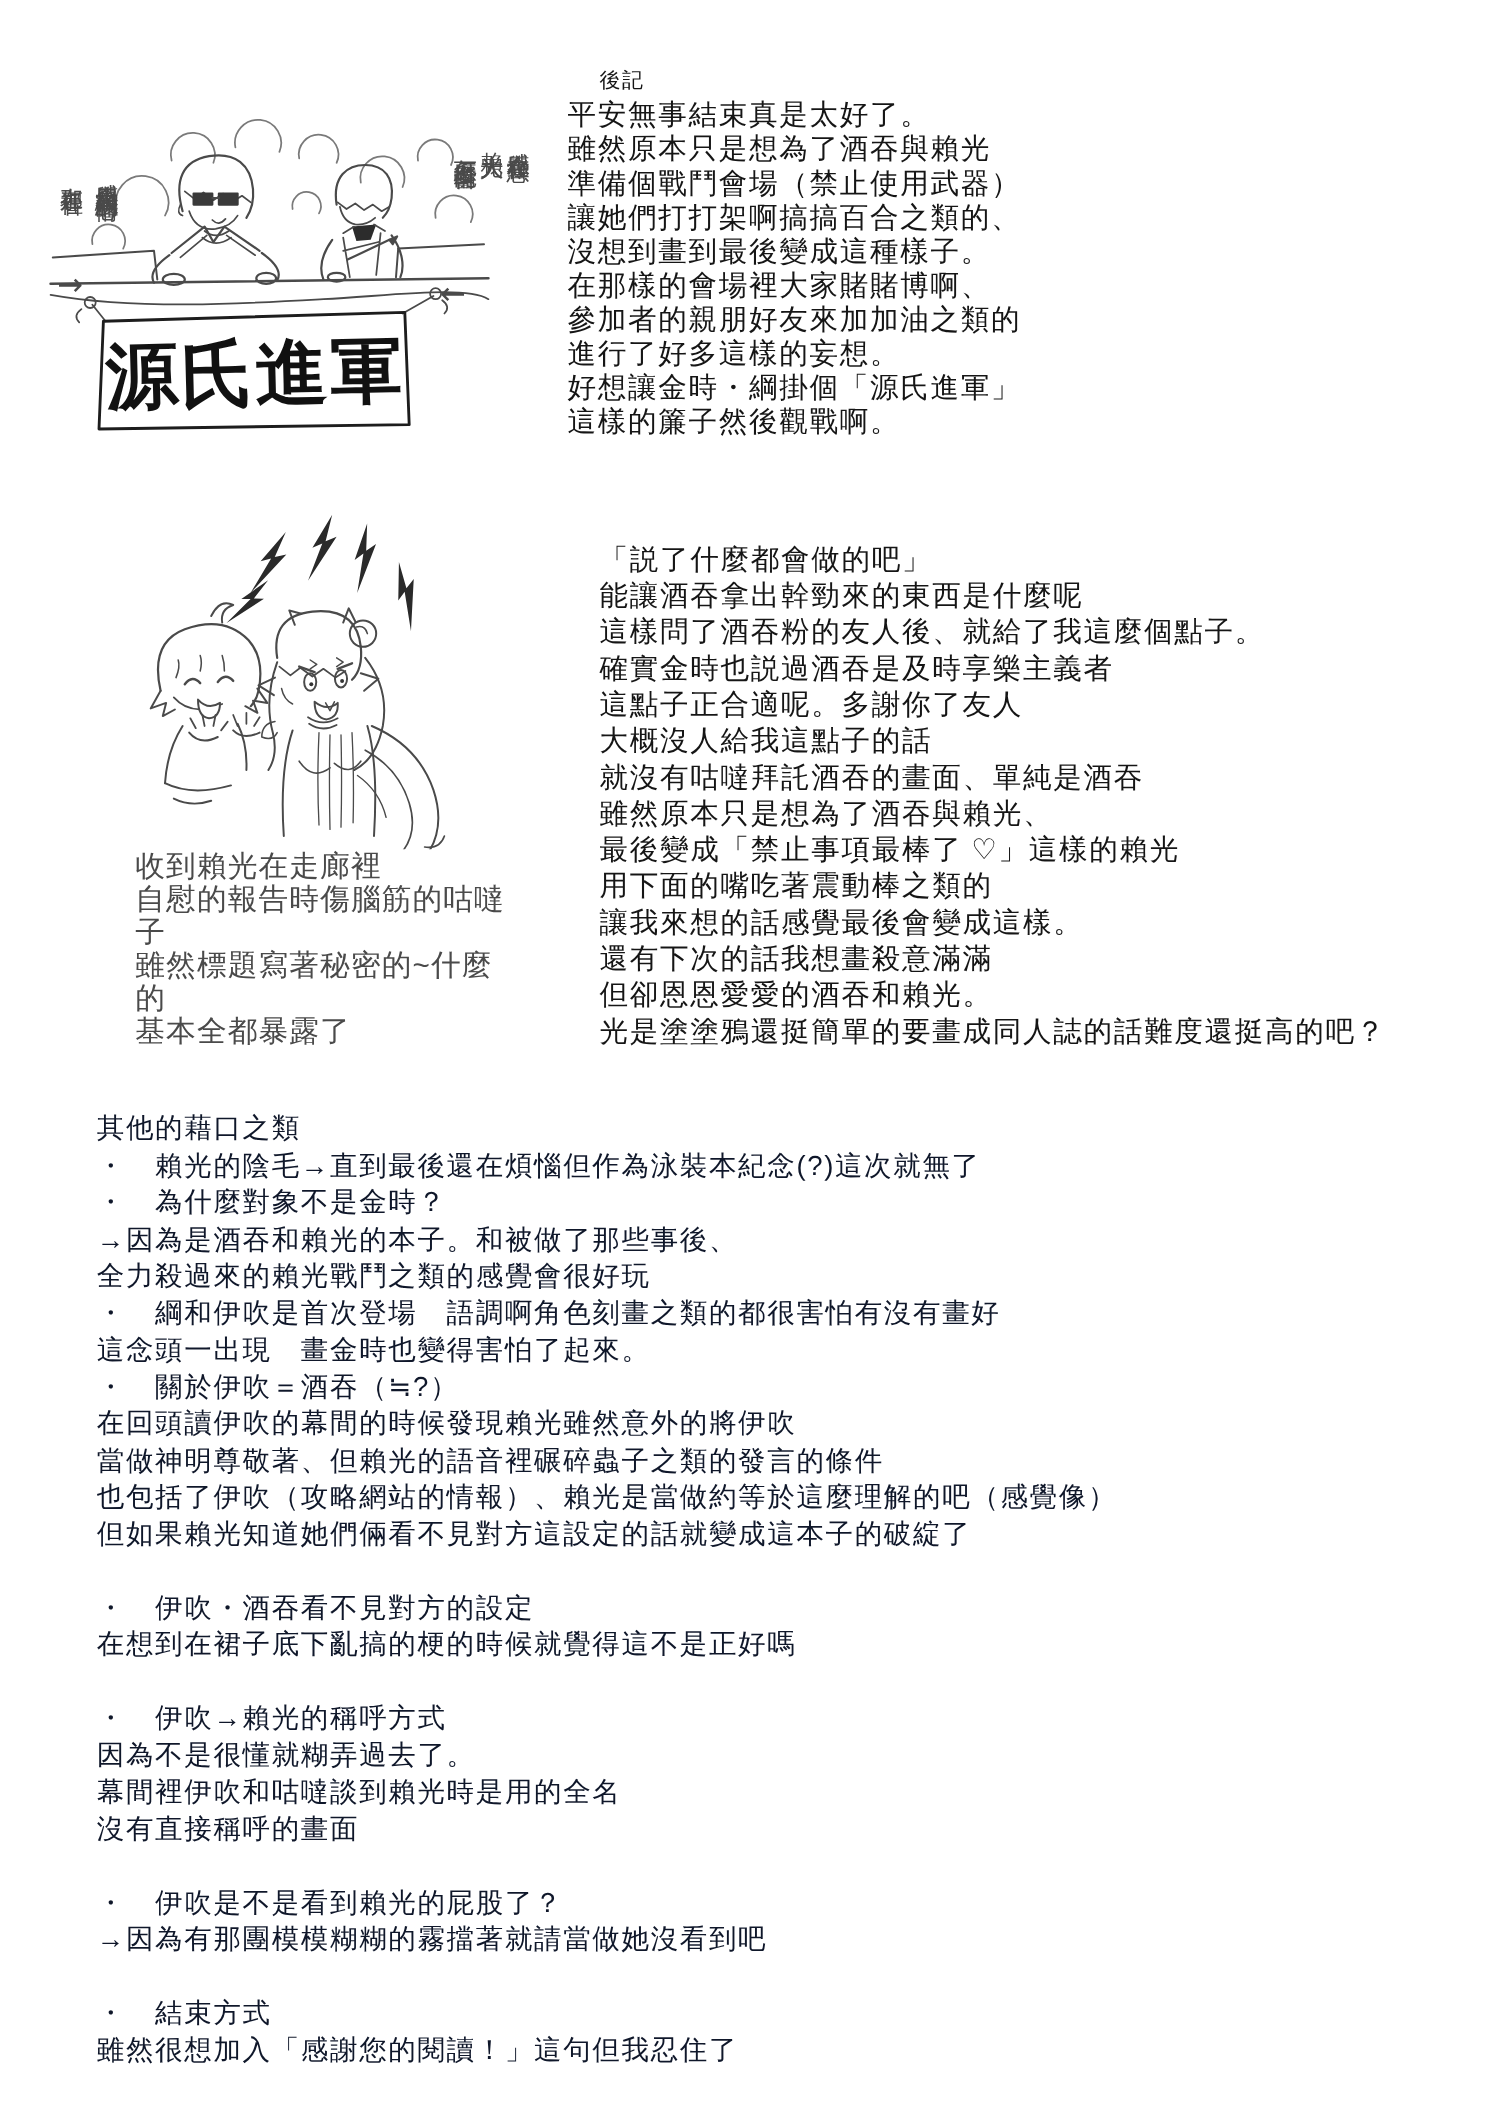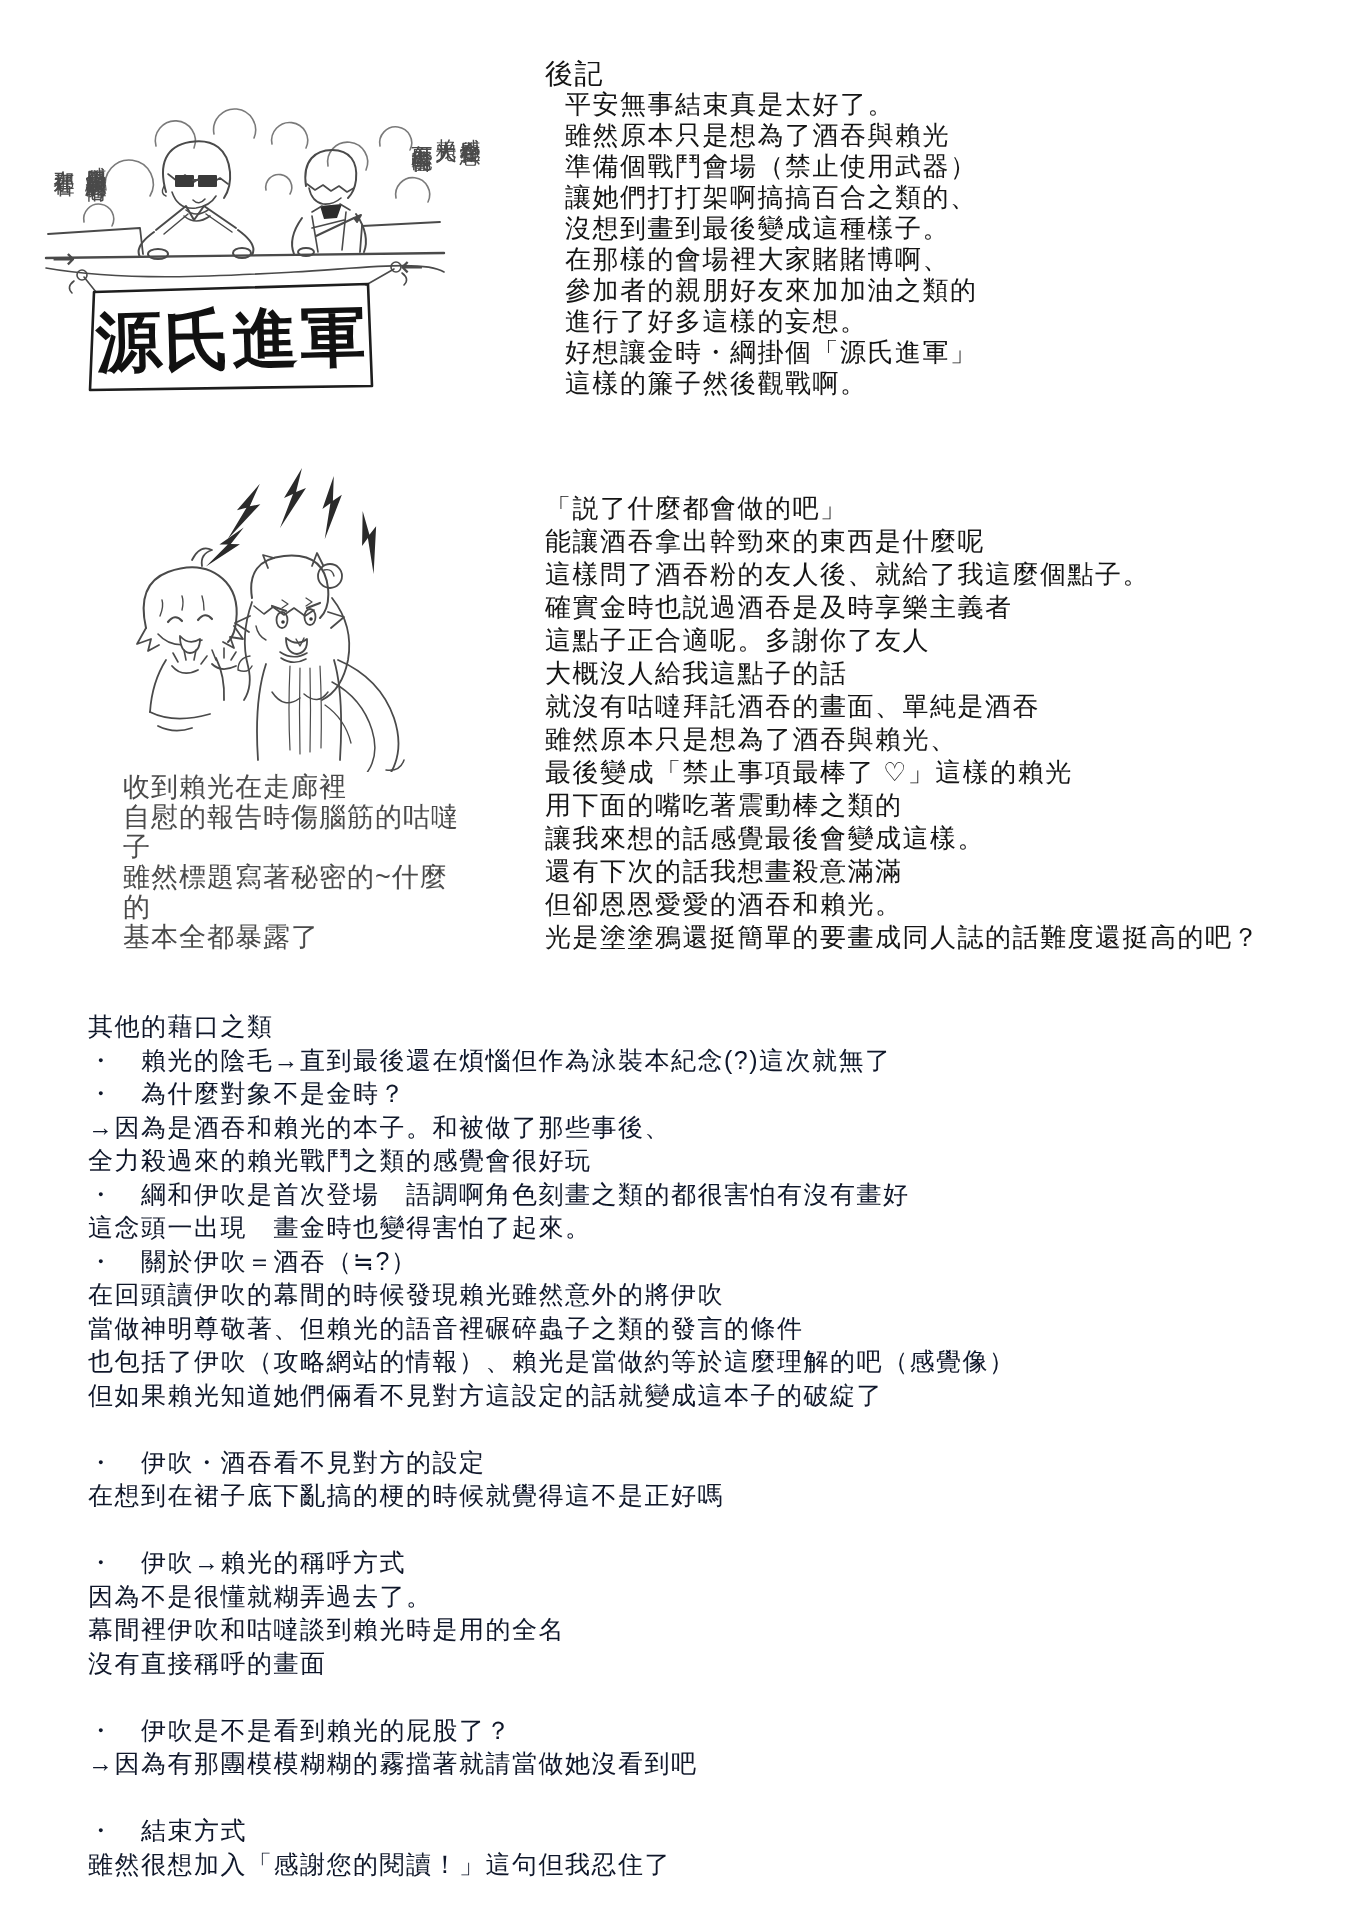--- a/index.html
+++ b/index.html
@@ -6,21 +6,21 @@
   body{width:1361px;height:1922px;background:#ffffff;position:relative;overflow:hidden;}
   .abs{position:absolute;}
   .serif-block{
     font-family:"Liberation Serif","DejaVu Serif",serif;
     font-size:26px;line-height:31px;letter-spacing:1.5px;color:#151515;
     white-space:pre-line;
   }
   .serif-block.b2{line-height:33px;}
   .title{
     font-family:"Liberation Serif","DejaVu Serif",serif;
-    font-size:28px;line-height:31px;letter-spacing:1.5px;color:#151515;
+    font-size:19px;line-height:31px;letter-spacing:1.5px;color:#151515;
   }
   .notes-block{
     font-family:"Liberation Sans","DejaVu Sans",sans-serif;
     font-size:25px;line-height:33.5px;letter-spacing:1.5px;color:#0f172a;
     white-space:pre-line;
   }
   .caption-block{
     font-family:"Liberation Sans","DejaVu Sans",sans-serif;
     font-size:27px;line-height:30px;letter-spacing:1px;color:#4a4a4a;
     white-space:pre-line;
@@ -104,21 +104,21 @@
 <div class="abs vtext" style="left:84px;top:150px">感覺會用很複雜的心情</div>
 <div class="abs vtext" style="left:52px;top:154px">在那裡看</div>
 <div class="abs arrow" style="left:52px;top:242px">→</div>
 
 <div class="abs vtext" style="left:458px;top:122px">感覺會在想</div>
 <div class="abs vtext" style="left:434px;top:122px">賴光大人</div>
 <div class="abs vtext" style="left:410px;top:128px">怎麼可能會輸</div>
 <div class="abs arrow" style="left:400px;top:250px">←</div>
 
 <div class="abs title" style="left:545px;top:58px">後記</div>
-<div class="abs serif-block" style="left:565px;top:89px;width:790px">平安無事結束真是太好了。
+<div class="abs serif-block" style="left:516px;top:89px;width:790px">平安無事結束真是太好了。
 雖然原本只是想為了酒吞與賴光
 準備個戰鬥會場（禁止使用武器）
 讓她們打打架啊搞搞百合之類的、
 沒想到畫到最後變成這種樣子。
 在那樣的會場裡大家賭賭博啊、
 參加者的親朋好友來加加油之類的
 進行了好多這樣的妄想。
 好想讓金時・綱掛個「源氏進軍」
 這樣的簾子然後觀戰啊。</div>
 <div class="abs serif-block b2" style="left:545px;top:492px;width:800px">「説了什麼都會做的吧」

